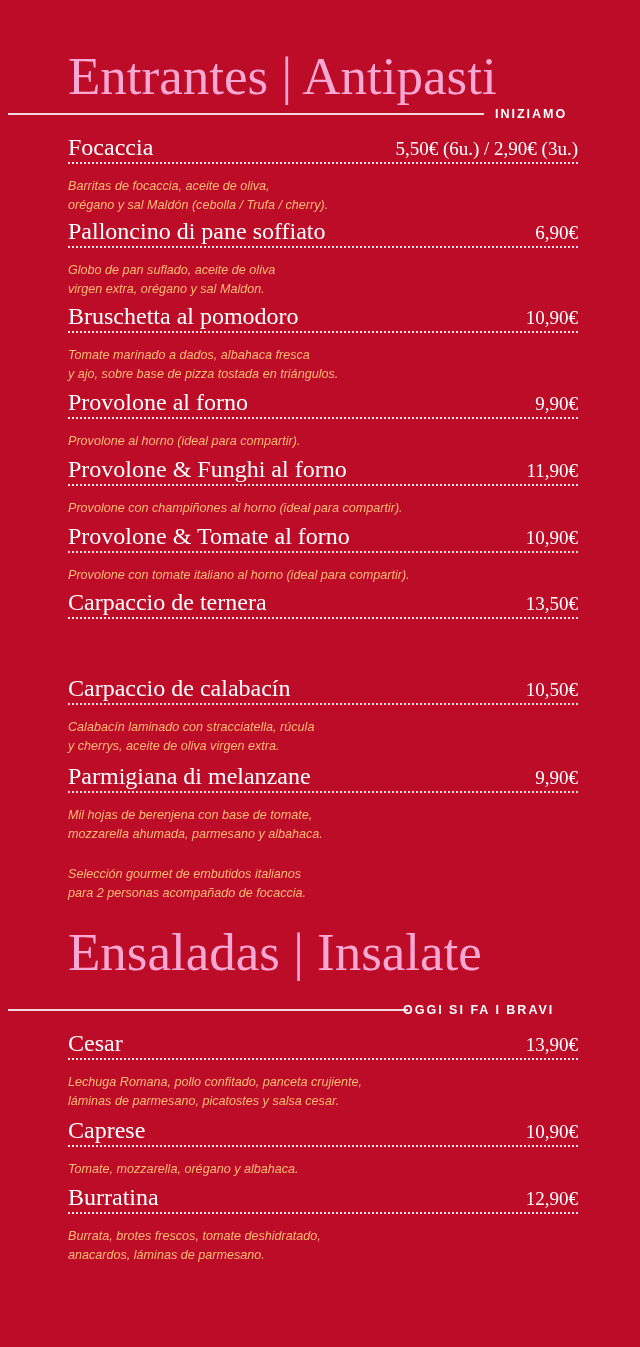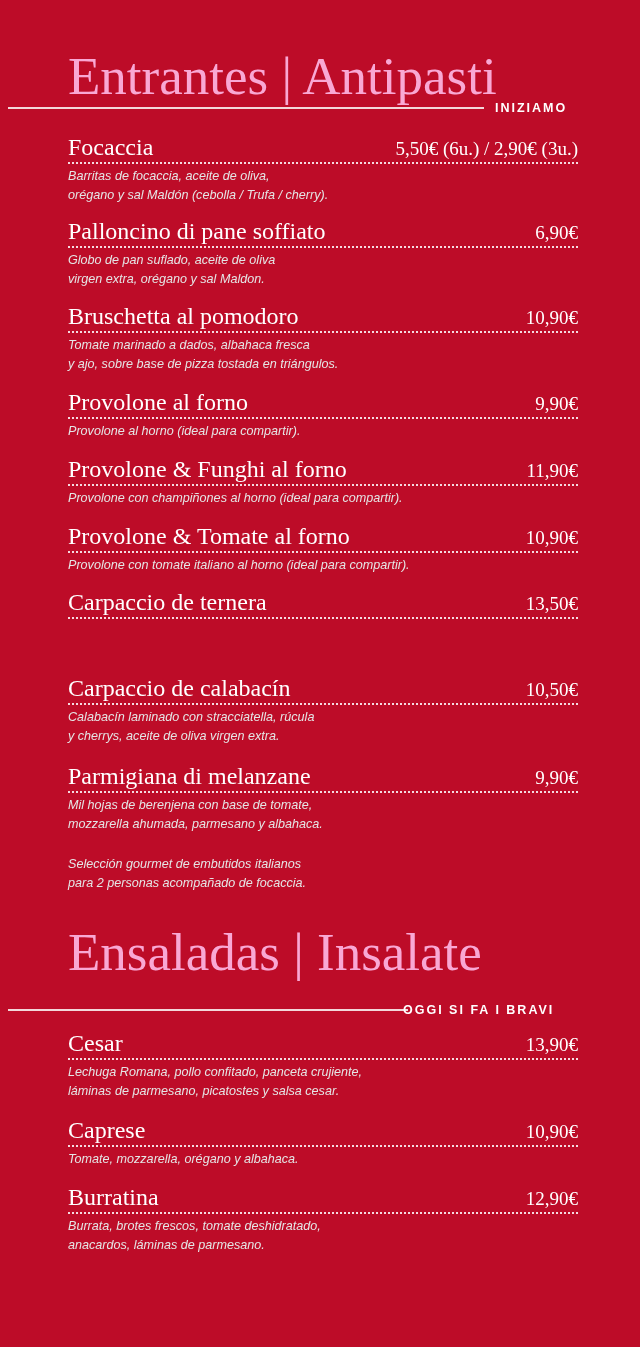--- a/index.html
+++ b/index.html
@@ -62,34 +62,34 @@
       line-height: 22px;
       white-space: nowrap;
     }
     .item-price {
       font-family: "Liberation Serif", serif;
       font-size: 19px;
       line-height: 22px;
       white-space: nowrap;
     }
     .item-desc {
-      margin-top: 3px;
+      margin-top: 13px;
       font-family: "Liberation Sans", sans-serif;
       font-style: italic;
       font-size: 12.6px;
       line-height: 19px;
-      color: #e5e5e5;
+      color: #fdba74;
       white-space: pre-line;
     }
   </style>
 </head>
 <body>
 
 <h1 class="section-title" style="top:52px;">Entrantes | Antipasti</h1>
-<div class="rule-row" style="top:100px;">
+<div class="rule-row" style="top:106px;">
   <div class="rule-line" style="width:476px;"></div>
   <div class="rule-tag" style="left:487px;">INIZIAMO</div>
 </div>
 
 <div class="item" style="top:136px;">
   <div class="item-head">
       <span class="item-name">Focaccia</span>
       <span class="item-price">5,50€ (6u.) / 2,90€ (3u.)</span>
     </div>
   <div class="item-desc">Barritas de focaccia, aceite de oliva,

